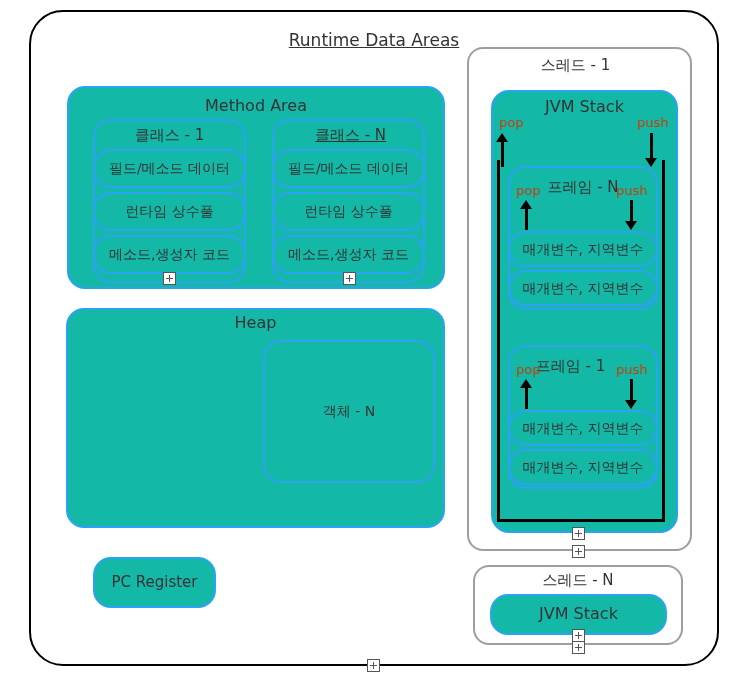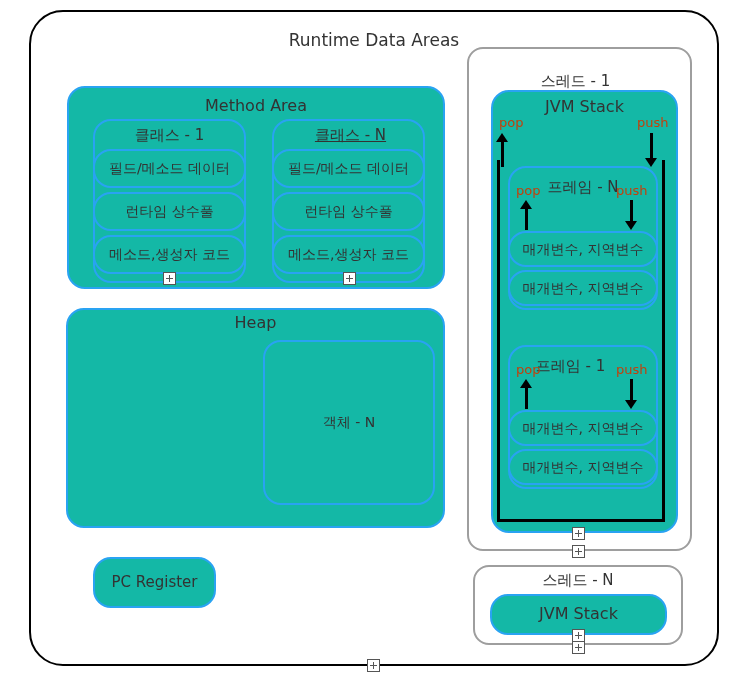--- a/index.html
+++ b/index.html
@@ -88,21 +88,21 @@
   .f14{font-size:14px;}
   .f13{font-size:13px;}
 </style>
 </head>
 <body>
 
 <div id="stage">
 
   <div class="box outer" style="left:29px;top:10px;width:690px;height:656px;"></div>
 
-  <div class="title f17" style="top:30px;left:29px;width:690px;">Runtime Data Areas</div>
+  <div class="title f17" style="top:30px;left:29px;width:690px;text-decoration:underline;">Runtime Data Areas</div>
 
   <div class="box blue" style="left:67px;top:86px;width:378px;height:203px;"></div>
   <div class="title f16" style="top:96px;left:67px;width:378px;">Method Area</div>
 
   <div class="box blue" style="left:93px;top:119px;width:153px;height:164px;"></div>
   <div class="title f15" style="top:126px;left:93px;width:153px;">클래스 - 1</div>
   <div class="box blue thin" style="left:93px;top:149px;width:153px;height:39px;">
     <div class="centered f14">필드/메소드 데이터</div>
   </div>
   <div class="box blue thin" style="left:93px;top:192px;width:153px;height:39px;">
@@ -121,30 +121,30 @@
   <div class="box blue thin" style="left:272px;top:192px;width:153px;height:39px;">
     <div class="centered f14">런타임 상수풀</div>
   </div>
   <div class="box blue thin" style="left:272px;top:235px;width:153px;height:39px;">
     <div class="centered f14">메소드,생성자 코드</div>
   </div>
   <div class="plus" style="left:343px;top:272px;"></div>
 
   <div class="box blue" style="left:66px;top:308px;width:379px;height:220px;"></div>
   <div class="title f16" style="top:313px;left:66px;width:379px;">Heap</div>
-  <div class="box blue" style="left:263px;top:340px;width:172px;height:165px;text-decoration:underline;">
+  <div class="box blue" style="left:263px;top:340px;width:172px;height:143px;text-decoration:underline;">
     <div class="centered f14">객체 - N</div>
   </div>
 
   <div class="box blue" style="left:93px;top:557px;width:123px;height:51px;">
     <div class="centered f15">PC Register</div>
   </div>
 
   <div class="box gray" style="left:467px;top:47px;width:225px;height:504px;"></div>
-  <div class="title f15" style="top:72px;left:467px;width:217px;">스레드 - 1</div>
+  <div class="title f15" style="top:56px;left:467px;width:217px;">스레드 - 1</div>
 
   <div class="box blue" style="left:491px;top:90px;width:187px;height:443px;"></div>
   <div class="title f16" style="top:97px;left:491px;width:187px;">JVM Stack</div>
 
   <div class="lbl f13" style="left:499px;top:115px;">pop</div>
   <div class="arrow up" style="left:495px;top:133px;height:34px;">
     <div class="head"></div>
       <div class="shaft"></div>
   </div>
   <div class="lbl f13" style="left:637px;top:115px;">push</div>

